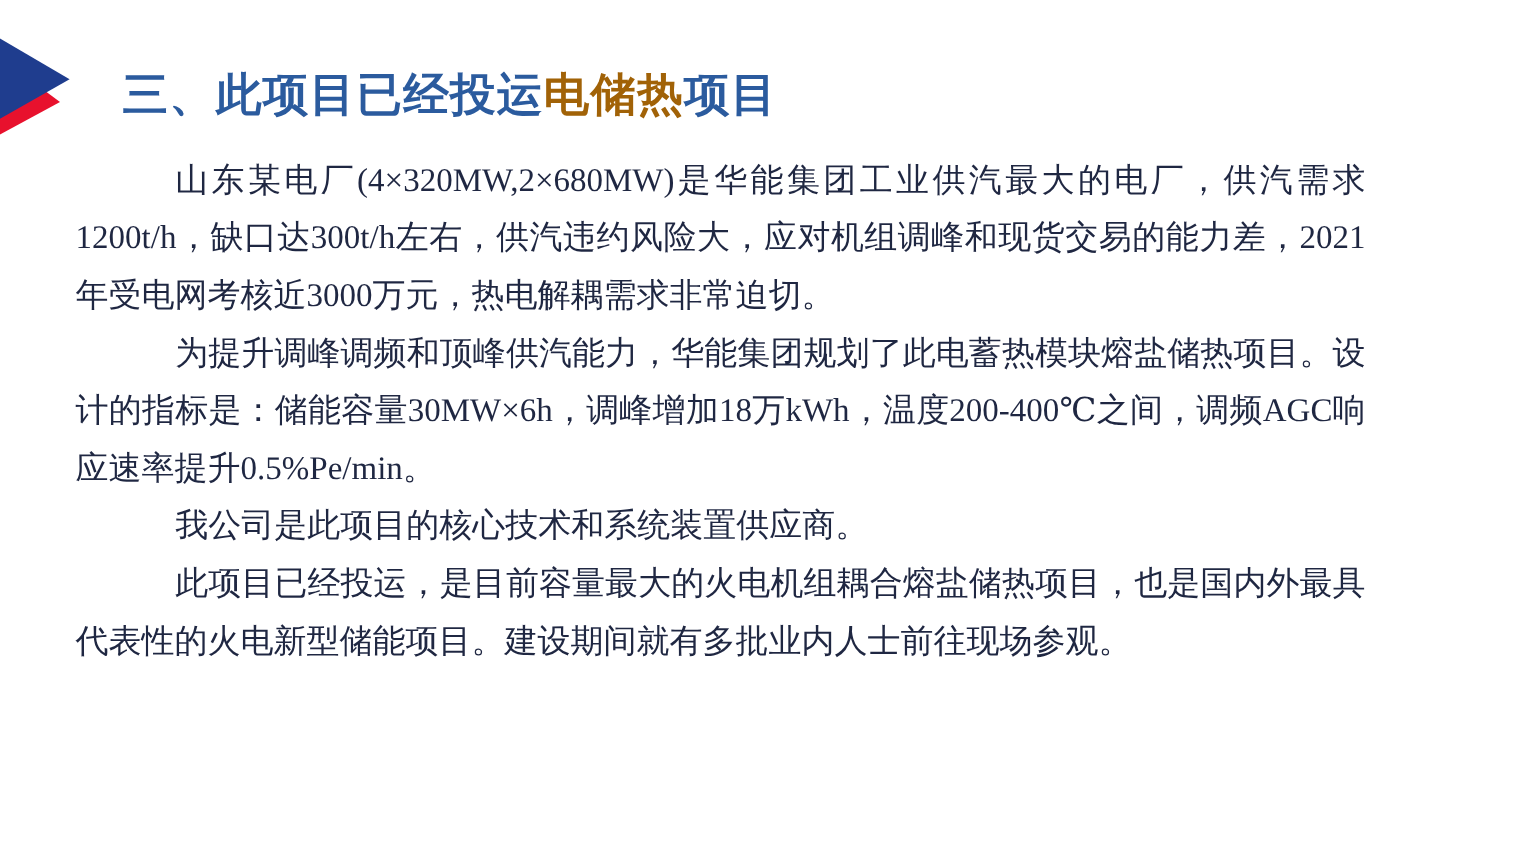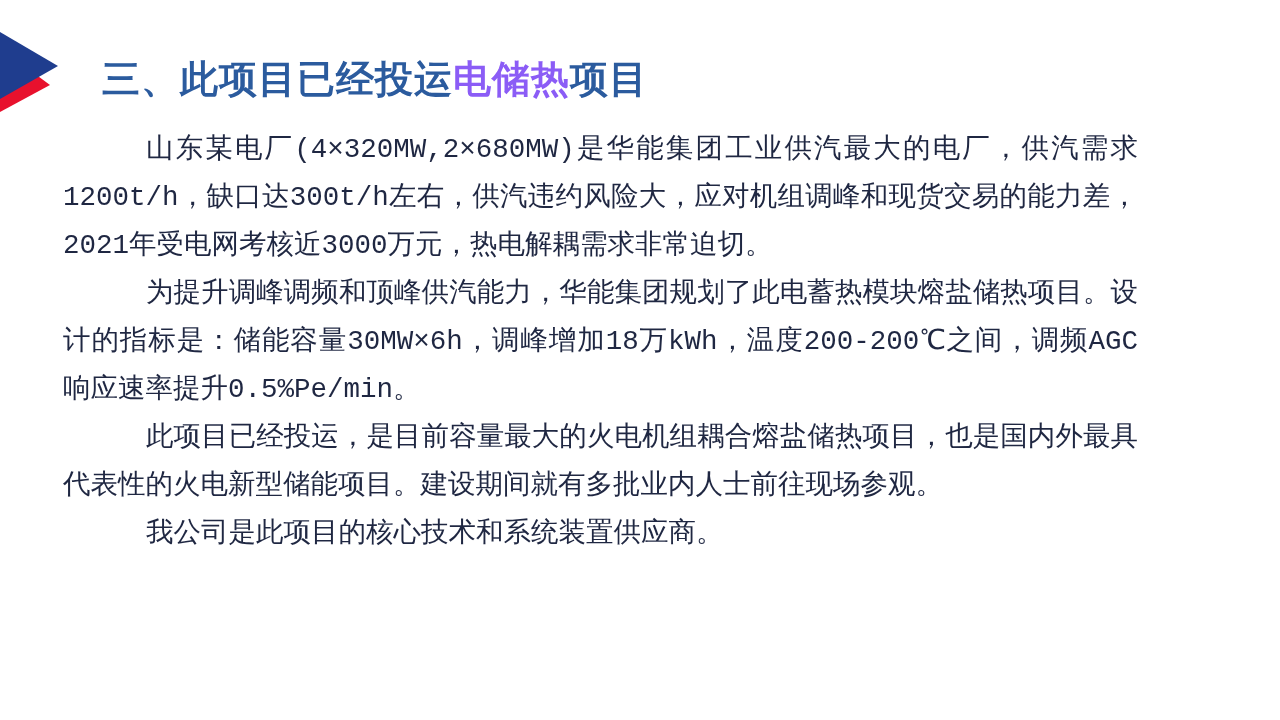--- a/index.html
+++ b/index.html
@@ -22,33 +22,32 @@
     position: absolute;
     left: 102px;
     top: 54px;
     font-size: 38px;
     font-weight: bold;
     color: #2b5b9e;
     letter-spacing: 1px;
     white-space: nowrap;
   }
   .slide-title .hl {
-    color: #8b5cf6;
+    color: #a16207;
   }
   .body-text {
     position: absolute;
     left: 63px;
     top: 126px;
     width: 1075px;
     font-size: 27.5px;
     line-height: 48px;
     color: #1f2742;
     text-align: justify;
     text-justify: inter-ideograph;
-    font-family: Liberation Mono, monospace;
   }
   .body-text p {
     margin: 0;
     padding: 0;
     text-indent: 83px;
   }
 </style>
 </head>
 <body>
 
@@ -58,18 +57,18 @@
     <polygon points="0,48 50,85 0,112" fill="#e8112d"></polygon>
     <polygon points="0,32 58,66 0,99" fill="#1f3d8e"></polygon>
   </svg>
 
   <div class="slide-title">
     <span>三、此项目已经投运</span><span class="hl">电储热</span><span>项目</span>
   </div>
 
   <div class="body-text">
     <p>山东某电厂(4×320MW,2×680MW)是华能集团工业供汽最大的电厂，供汽需求1200t/h，缺口达300t/h左右，供汽违约风险大，应对机组调峰和现货交易的能力差，2021年受电网考核近3000万元，热电解耦需求非常迫切。</p>
-    <p>为提升调峰调频和顶峰供汽能力，华能集团规划了此电蓄热模块熔盐储热项目。设计的指标是：储能容量30MW×6h，调峰增加18万kWh，温度200-200℃之间，调频AGC响应速率提升0.5%Pe/min。</p>
+    <p>为提升调峰调频和顶峰供汽能力，华能集团规划了此电蓄热模块熔盐储热项目。设计的指标是：储能容量30MW×6h，调峰增加18万kWh，温度200-400℃之间，调频AGC响应速率提升0.5%Pe/min。</p>
+    <p>我公司是此项目的核心技术和系统装置供应商。</p>
     <p>此项目已经投运，是目前容量最大的火电机组耦合熔盐储热项目，也是国内外最具代表性的火电新型储能项目。建设期间就有多批业内人士前往现场参观。</p>
-    <p>我公司是此项目的核心技术和系统装置供应商。</p>
   </div>
 
 </div>
 
 </body></html>

